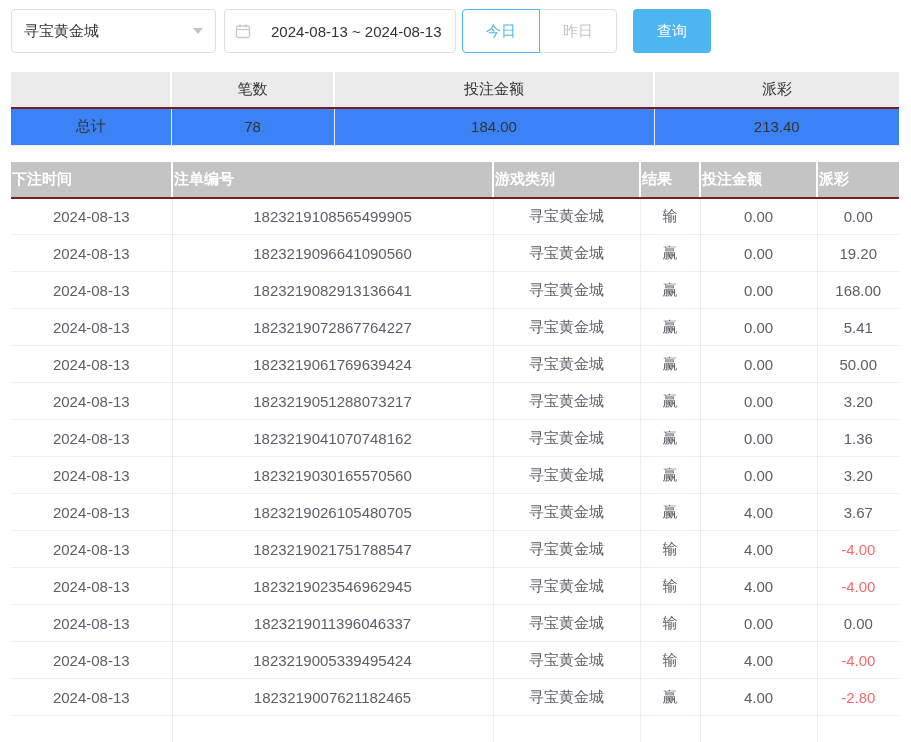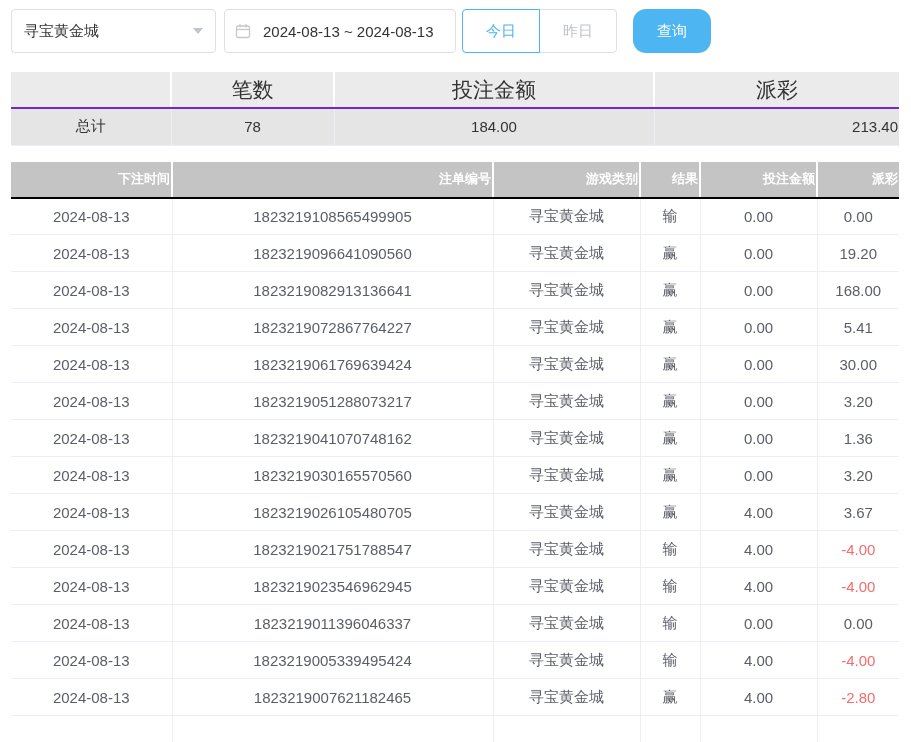--- a/index.html
+++ b/index.html
@@ -19,59 +19,59 @@
     padding: 0 12px; font-size: 15px; color: #333; cursor: pointer; background: #fff;
   }
   .caret {
     width: 0; height: 0;
     border-left: 5px solid transparent; border-right: 5px solid transparent;
     border-top: 6px solid #c0c4cc;
   }
   .datebox {
     margin-left: 8px; width: 232px; height: 44px;
     border: 1px solid #dcdfe6; border-radius: 4px;
-    display: flex; align-items: center; gap: 12px;
+    display: flex; align-items: center; gap: 20px;
     padding: 0 10px; font-size: 15px; color: #333; cursor: pointer; background: #fff;
   }
   .btn-group { display: flex; margin-left: 6px; border-radius: 7px; }
   .qbtn {
     width: 78px; height: 44px; background: #fff; border: 1px solid #dcdfe6;
     color: #c0c4cc; font-size: 15px; padding: 0; cursor: pointer;
     font-family: inherit;
   }
   .qbtn + .qbtn { margin-left: -1px; }
   .qbtn:first-child { border-radius: 4px 0 0 4px; }
   .qbtn:last-child { border-radius: 0 4px 4px 0; }
   .qbtn.active { border: 1px solid #4db5f1; color: #4db5f1; position: relative; z-index: 1; }
   .query {
     margin-left: 16px; width: 78px; height: 44px;
-    background: #4db5f1; border: none; border-radius: 13px;
+    background: #4db5f1; border: none; border-radius: 4px;
     color: #fff; font-size: 15px; cursor: pointer; font-family: inherit;
   }
 
   
   table { border-collapse: collapse; table-layout: fixed; width: 888px; }
 
   .summary { margin-top: 19px; }
   .summary th {
-    height: 36px; background: #ebebeb; font-size: 21px; font-weight: 500;
+    height: 36px; background: #ebebeb; font-size: 15px; font-weight: 500;
     color: #333; text-align: center;
-    border-right: 2px solid #fff; border-bottom: 2px solid #6d28d9;
+    border-right: 2px solid #fff; border-bottom: 2px solid #7f1d1d;
   }
   .summary th:last-child { border-right: none; }
   .summary td {
-    height: 37px; background: #e5e5e5; font-size: 15px; color: #333; text-align: center;
+    height: 37px; background: #3b82f6; font-size: 15px; color: #333; text-align: center;
     border-right: 1px solid #ebeef5; border-bottom: 1px solid #ebeef5;
   }
-  .summary td:last-child { border-right: none; text-align: right; }
+  .summary td:last-child { border-right: none; }
 
   .records { margin-top: 16px; }
   .records th {
-    height: 36px; background: #c4c4c4; color: #fff; font-size: 13px; font-weight: bold;
-    text-align: right; border-right: 2px solid #fff; border-bottom: 2px solid #000000;
+    height: 36px; background: #c4c4c4; color: #fff; font-size: 15px; font-weight: bold;
+    text-align: left; border-right: 2px solid #fff; border-bottom: 2px solid #7f1d1d;
   }
   .records th:last-child { border-right: none; }
   .records td {
     height: 37px; background: #fff; font-size: 15px; color: #5a5e66; text-align: center;
     border-right: 1px solid #ebeef5; border-bottom: 1px solid #ebeef5;
     overflow: hidden; white-space: nowrap;
   }
   .records td:last-child { border-right: none; }
   .records td.neg { color: #f56c6c; }
 </style>
@@ -177,21 +177,21 @@
           <td>赢</td>
           <td>0.00</td>
           <td>5.41</td>
         </tr>
         <tr>
           <td>2024-08-13</td>
           <td>1823219061769639424</td>
           <td>寻宝黄金城</td>
           <td>赢</td>
           <td>0.00</td>
-          <td>30.00</td>
+          <td>50.00</td>
         </tr>
         <tr>
           <td>2024-08-13</td>
           <td>1823219051288073217</td>
           <td>寻宝黄金城</td>
           <td>赢</td>
           <td>0.00</td>
           <td>3.20</td>
         </tr>
         <tr>

